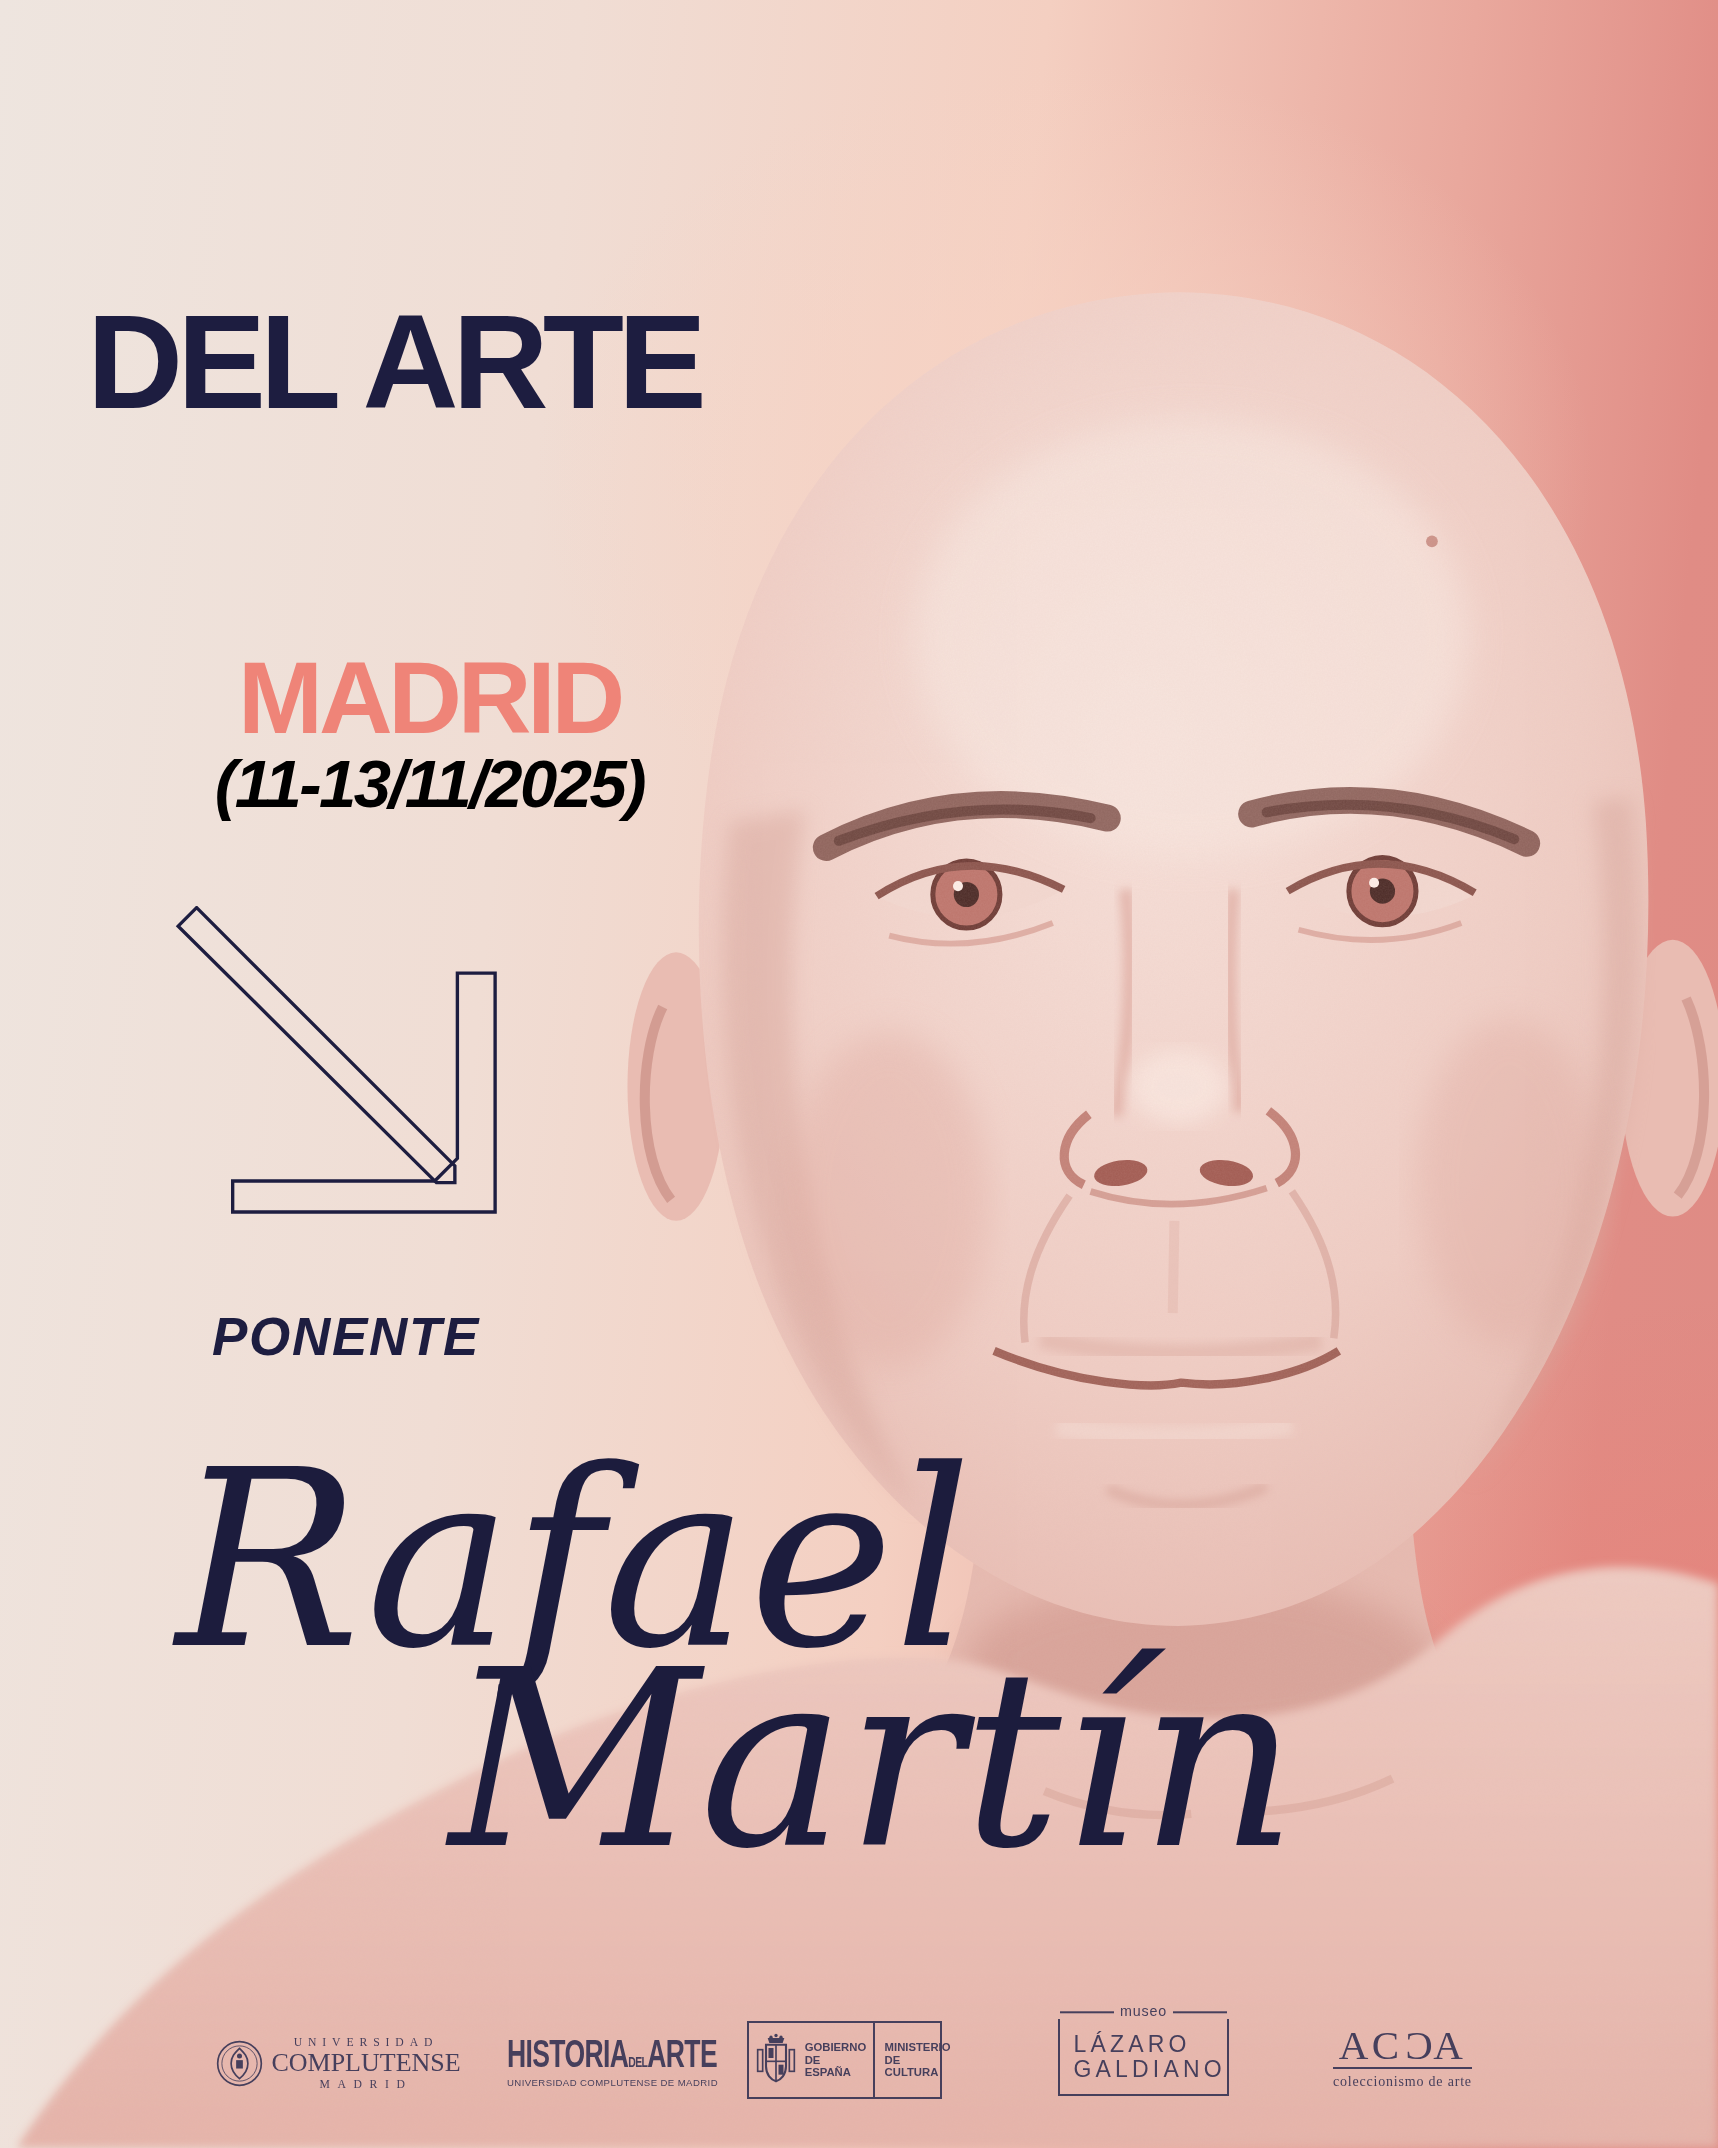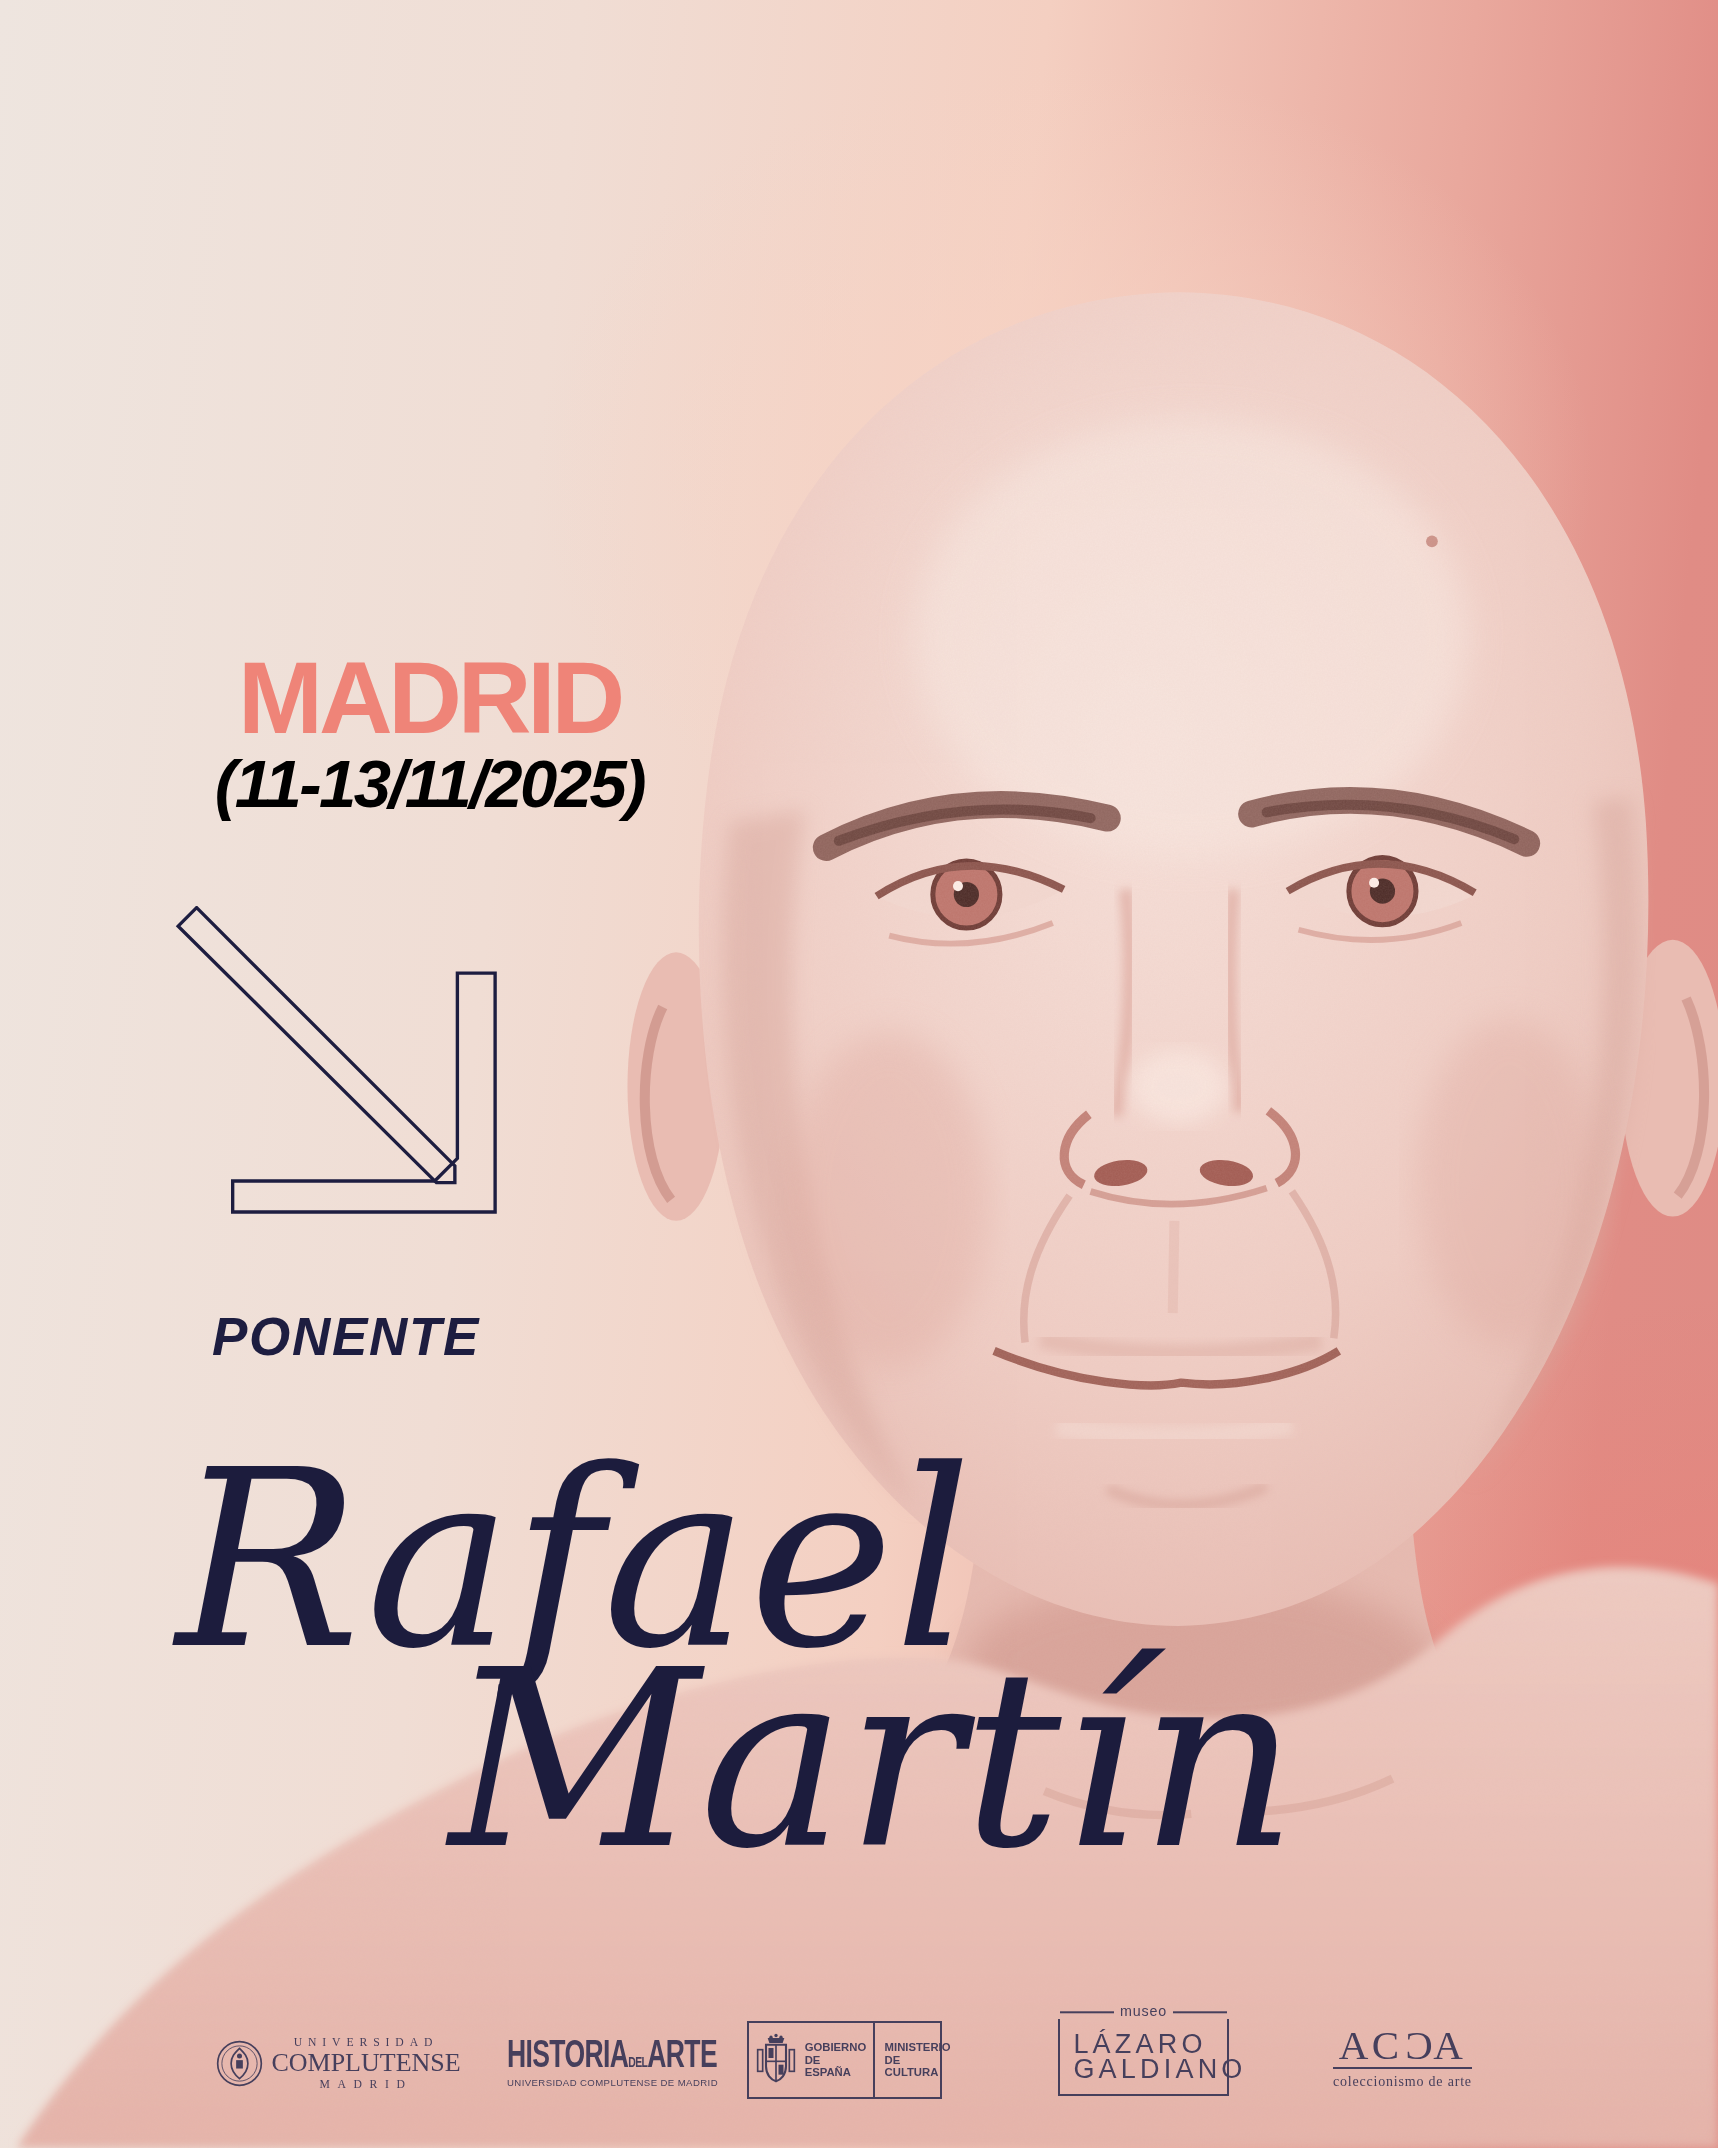--- a/index.html
+++ b/index.html
@@ -61,21 +61,21 @@
   .hda .sub{font-size:9.6px;letter-spacing:0.4px;margin-top:5px;white-space:nowrap;}
   .gob{left:747px;top:34px;width:191px;height:74px;border:2.1px solid #2b2b4e;display:flex;align-items:center;}
   .gob .crest{width:44px;height:55px;margin-left:5px;flex:0 0 auto;}
   .gob .cell{font-size:11.3px;font-weight:bold;line-height:1.15;padding:0 6.7px;}
   .gob .divider{width:1.7px;height:100%;background:#2b2b4e;flex:0 0 auto;}
   .gob .cell.right{padding-left:10px;}
   .mlg{left:1058px;top:32px;width:171px;height:77px;border:2.1px solid #2b2b4e;border-top:none;box-sizing:border-box;}
   .mlg .toprow{display:flex;align-items:center;height:0;transform:translateY(-6.7px);}
   .mlg .tline{flex:1;height:2.1px;background:#2b2b4e;}
   .mlg .museo{font-size:14.3px;padding:0 5.9px;letter-spacing:0.8px;line-height:13.4px;}
-  .mlg .name{padding:13.4px 0 0 13.4px;font-size:27px;letter-spacing:4.2px;line-height:25px;}
+  .mlg .name{padding:13.4px 0 0 13.4px;font-size:23px;letter-spacing:4.2px;line-height:25px;}
   .acca{left:1333px;top:40px;text-align:center;}
   .acca .big{font-family:"Liberation Serif",serif;font-size:41px;letter-spacing:3.4px;line-height:37px;
              border-bottom:2.1px solid #2b2b4e;padding:0 3.4px 3.4px 3.4px;}
   .acca .rev{display:inline-block;transform:scaleX(-1);}
   .acca .sub{font-family:"Liberation Serif",serif;font-size:14px;letter-spacing:0.8px;margin-top:4.2px;}
 </style>
 </head>
 <body>
 
 <div class="bg"></div>
@@ -175,20 +175,21 @@
   <path d="M20,2560 C150,2360 330,2230 560,2115 C800,1995 1040,1958 1160,1983 C1235,2000 1305,2042 1420,2048 C1540,2054 1640,2020 1722,1950 C1792,1890 1900,1838 2048,1888 L2048,2560 Z" fill="url(#skinBody)" filter="url(#soft6)"></path>
   <path d="M1245,2135 Q1330,2170 1420,2162" stroke="#d8a79b" stroke-width="10" fill="none" opacity="0.6"></path>
   <path d="M1480,2160 Q1580,2158 1660,2120" stroke="#d8a79b" stroke-width="10" fill="none" opacity="0.6"></path>
 
   <g clip-path="url(#skinClip)">
     <rect x="0" y="0" width="2048" height="2560" fill="#b5746b" filter="url(#grain)" opacity="0.28"></rect>
   </g>
 </svg>
 
 <div class="layer title">
+  <div class="ws-small">DEL ARTE</div>
 </div>
 
 <div class="layer madrid-block">
   <div class="madrid">MADRID</div>
   <div class="dates">(11-13/11/2025)</div>
 </div>
 
 <div class="layer arrow-wrap">
   <svg viewBox="0 0 410 390" width="344" height="327">
     <g fill="none" stroke="#1d1d40" stroke-width="4">

